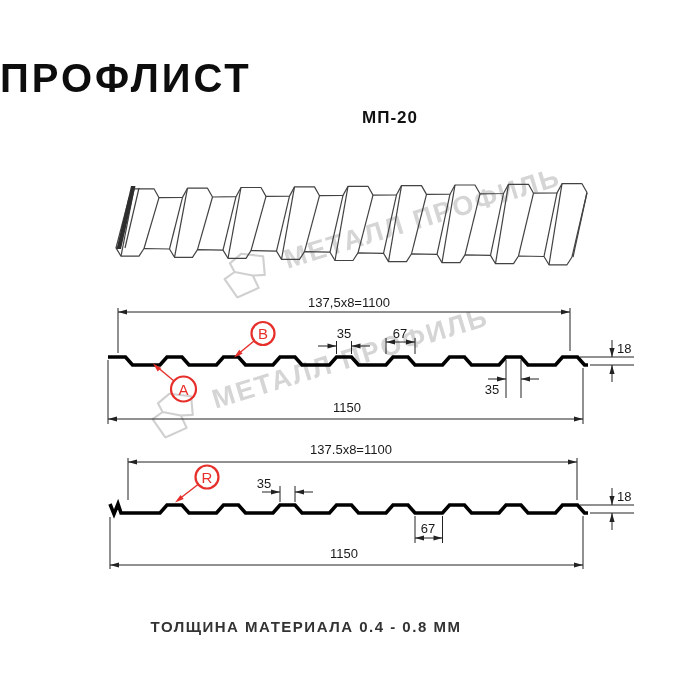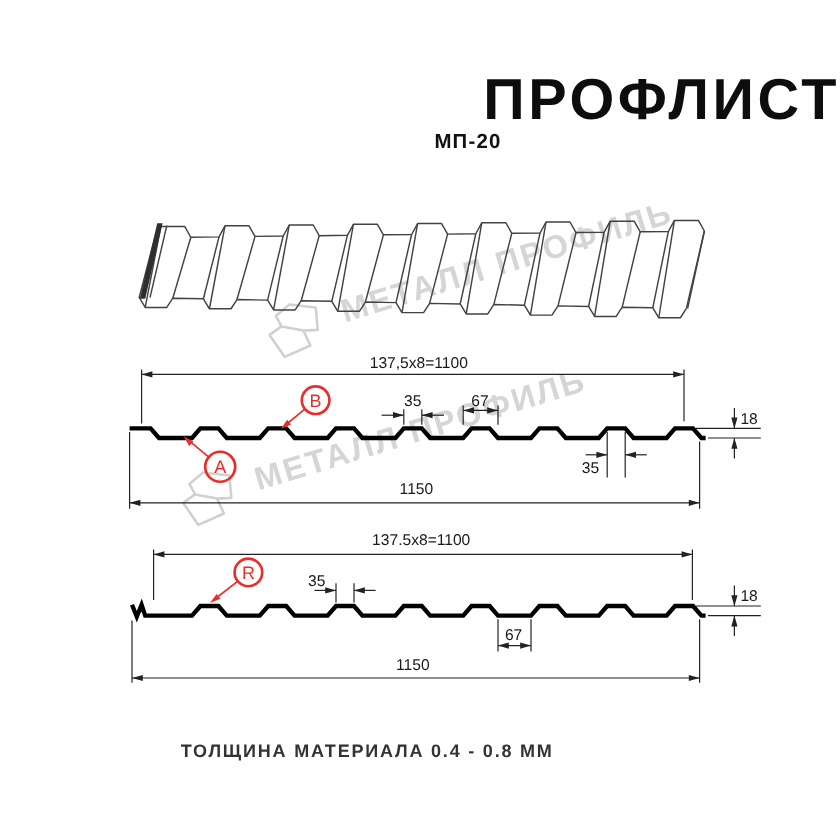--- a/index.html
+++ b/index.html
@@ -1,19 +1,19 @@
 <!DOCTYPE html>
 <html><head>
 <meta charset="utf-8">
 <style>
   html,body{margin:0;padding:0;background:#ffffff;}
   .page{position:relative;width:700px;height:700px;background:#ffffff;overflow:hidden;
         font-family:"Liberation Sans", sans-serif;}
-  .title{position:absolute;top:56px;left:0;width:700px;text-align:right;
-         font-size:48px;font-weight:bold;letter-spacing:3px;color:#0d0d0d;}
+  .title{position:absolute;top:56px;left:0;width:700px;text-align:left;
+         font-size:40px;font-weight:bold;letter-spacing:3px;color:#0d0d0d;}
   .subtitle{position:absolute;top:108px;left:0;width:700px;text-align:center;
          font-size:17px;font-weight:bold;letter-spacing:1px;color:#111;padding-left:40px;}
   .caption{position:absolute;top:618px;left:0;width:612px;text-align:center;
          font-size:15px;letter-spacing:1.5px;color:#333;font-weight:bold;}
   .wm{position:absolute;display:flex;align-items:center;gap:10px;
       transform:rotate(-17deg);transform-origin:left center;z-index:1;pointer-events:none;}
   .wm1{left:220px;top:258px;}
   .wm2{left:148px;top:398px;}
   .wm-text{font-size:27px;font-weight:bold;letter-spacing:2px;color:#d5d5d5;white-space:nowrap;}
   .wm-logo{width:58px;height:45px;}

